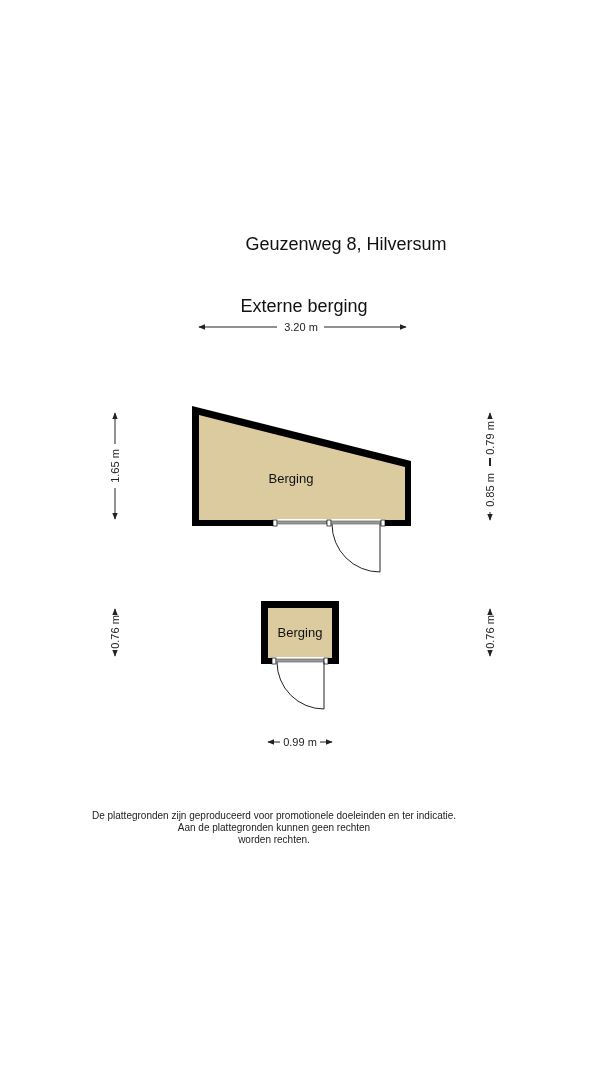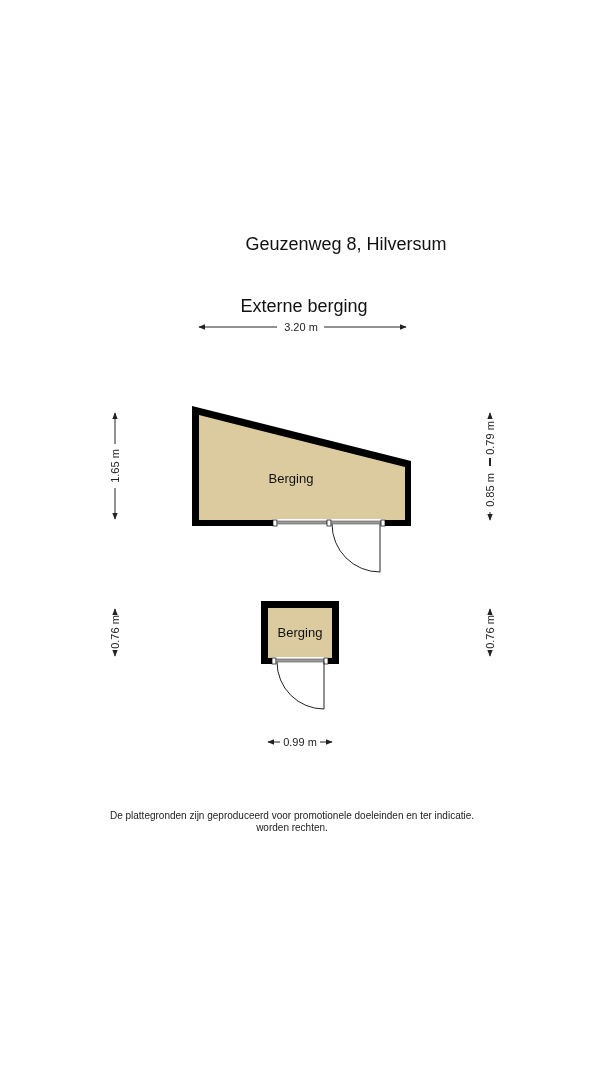--- a/index.html
+++ b/index.html
@@ -1,18 +1,18 @@
 <!DOCTYPE html>
 <html><head>
 <meta charset="utf-8">
 <style>
   html, body { margin:0; padding:0; background:#ffffff; }
   body { width:608px; height:1080px; position:relative; overflow:hidden; font-family:"Liberation Sans", sans-serif; color:#111; }
   .title { position:absolute; left:0; width:608px; text-align:center; font-size:18px; line-height:20px; }
-  .note { position:absolute; left:18px; width:548px; text-align:center; font-size:10px; line-height:12px; color:#222; top:810px; }
+  .note { position:absolute; left:0; width:548px; text-align:center; font-size:10px; line-height:12px; color:#222; top:810px; }
   svg.plan { position:absolute; left:0; top:0; }
   .dimtxt { font-family:"Liberation Sans", sans-serif; font-size:11px; fill:#222; }
   .roomtxt { font-family:"Liberation Sans", sans-serif; font-size:13px; fill:#111; }
 </style>
 </head>
 <body>
 
 <div class="title" style="top:234px;padding-left:42px;">Geuzenweg 8, Hilversum</div>
 <div class="title" style="top:256px;margin-top:40px;">Externe berging</div>
 
@@ -87,14 +87,15 @@
 
   <g>
     <line x1="268" y1="742" x2="280" y2="742" stroke="#222" stroke-width="1" marker-start="url(#arr)"></line>
     <text class="dimtxt" x="300" y="746" text-anchor="middle">0.99 m</text>
     <line x1="320" y1="742" x2="332" y2="742" stroke="#222" stroke-width="1" marker-end="url(#arr)"></line>
   </g>
 </svg>
 
 <div class="note">
   <div>De plattegronden zijn geproduceerd voor promotionele doeleinden en ter indicatie.</div>
+  <div>Aan de plattegronden kunnen geen rechten</div>
   <div>worden rechten.</div>
 </div>
 
 </body></html>

